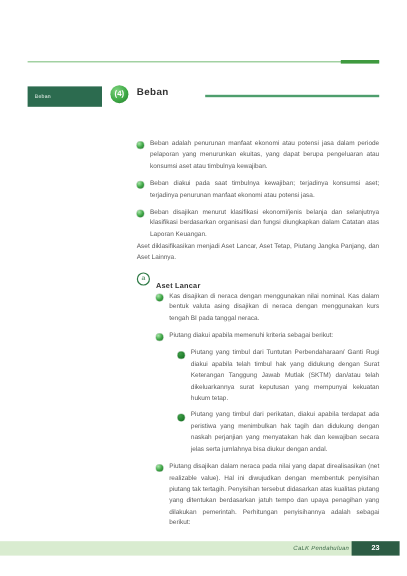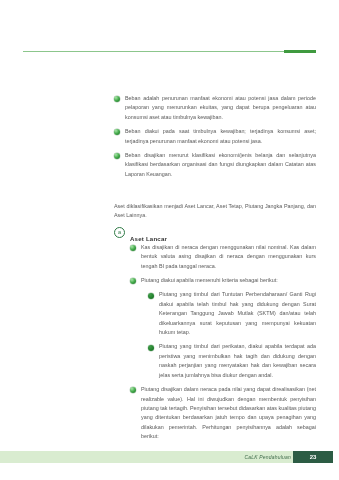--- a/index.html
+++ b/index.html
@@ -239,20 +239,26 @@
 <body>
 
 <div class="page">
 
   <div class="top-rule-wrap">
     <div class="top-rule-light"></div>
     <div class="top-rule-dark"></div>
   </div>
 
   <div class="section sec-beban">
+    <div class="sec-head">
+      <div class="side-tab">Beban</div>
+      <div class="num-badge">(4)</div>
+      <div class="sec-title">Beban</div>
+      <div class="sec-rule"></div>
+    </div>
 
     <div class="body-col" style="top:24px; position:relative; left:114px;">
       <ul class="blist">
         <li>Beban adalah penurunan manfaat ekonomi atau potensi jasa dalam periode pelaporan yang menurunkan ekuitas, yang dapat berupa pengeluaran atau konsumsi aset atau timbulnya kewajiban.</li>
         <li>Beban diakui pada saat timbulnya kewajiban; terjadinya konsumsi aset; terjadinya penurunan manfaat ekonomi atau potensi jasa.</li>
         <li>Beban disajikan menurut klasifikasi ekonomi/jenis belanja dan selanjutnya klasifikasi berdasarkan organisasi dan fungsi diungkapkan dalam Catatan atas Laporan Keuangan.</li>
       </ul>
     </div>
   </div>
 

